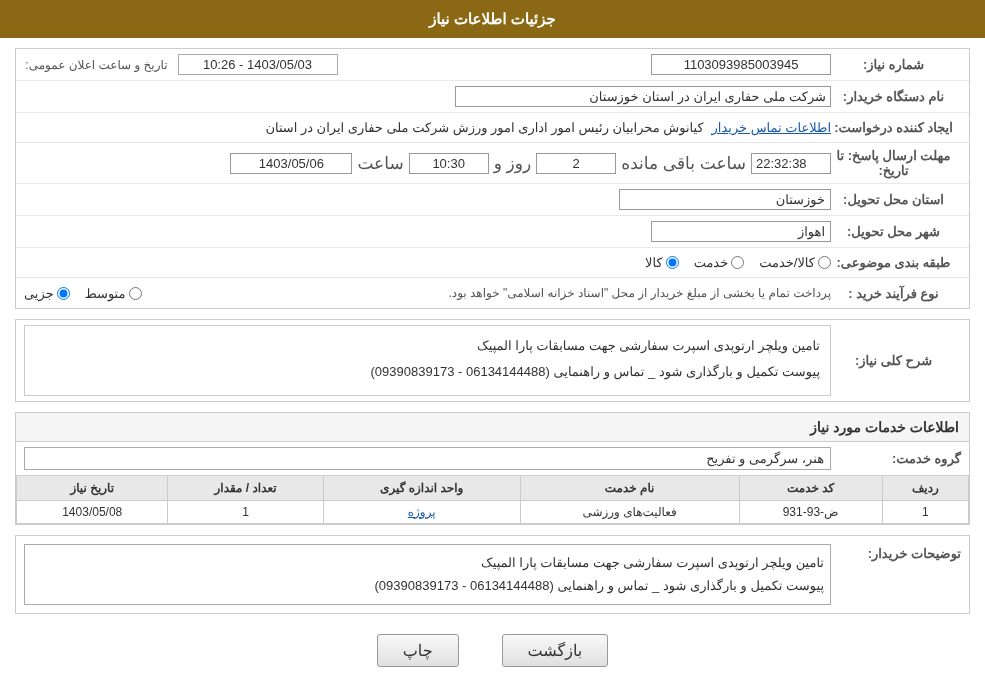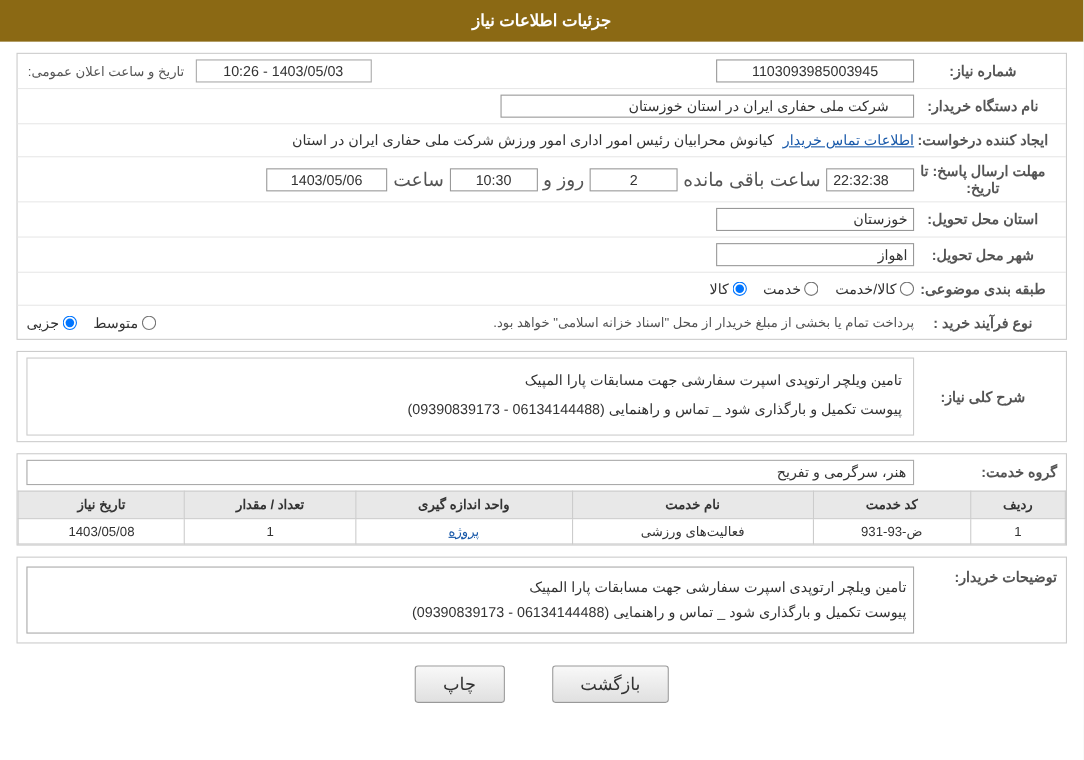--- a/index.html
+++ b/index.html
@@ -54,25 +54,25 @@
     .field-input {
       border: 1px solid #aaa;
       background: #fff;
       padding: 2px 6px;
       text-align: right;
       font-family: Tahoma, Arial, sans-serif;
       font-size: 13px;
     }
     .input-bordered {
       border: 1px solid #999;
-      padding: 2px 22px;
+      padding: 2px 4px;
       background: #fff;
       min-width: 80px;
     }
-    .date-input { width: 110px; }
+    .date-input { width: 122px; }
     .time-input { width: 70px; }
     .num-input { width: 40px; }
     .sec-input { width: 70px; }
 
     .link-blue { color: #1a5aaa; text-decoration: underline; cursor: pointer; }
     
     .datetime-row {
       display: flex;
       align-items: center;
       gap: 5px;
@@ -269,21 +269,21 @@
           <span class="input-bordered num-input" style="text-align:center;">2</span>
           <span class="datetime-label">روز و</span>
           <span class="input-bordered time-input" style="text-align:center;">10:30</span>
           <span class="datetime-label">ساعت</span>
           <span class="input-bordered date-input" style="text-align:center;">1403/05/06</span>
         </div>
       </div>
 
       <div class="row-field">
         <span class="field-label">استان محل تحویل:</span>
-        <span class="input-bordered" style="width:180px; padding:2px 5px; text-align:right;margin-left:48px;">خوزستان</span>
+        <span class="input-bordered" style="width:212px; padding:2px 5px; text-align:right;margin-left:48px;">خوزستان</span>
       </div>
 
       <div class="row-field">
         <span class="field-label">شهر محل تحویل:</span>
         <span class="input-bordered" style="width:180px; padding:2px 5px; text-align:right;">اهواز</span>
       </div>
 
       <div class="row-field">
         <span class="field-label">طبقه بندی موضوعی:</span>
         <div class="radio-group">
@@ -325,20 +325,21 @@
       <div class="row-field">
         <span class="field-label">شرح کلی نیاز:</span>
         <div class="info-text-box" style="flex:1;">
           <p>تامین ویلچر ارتوپدی اسپرت سفارشی جهت مسابقات پارا المپیک</p>
           <p>پیوست تکمیل و بارگذاری شود _ تماس و راهنمایی (06134144488 - 09390839173)</p>
         </div>
       </div>
     </div>
 
     <div class="table-section">
+      <div class="section-title">اطلاعات خدمات مورد نیاز</div>
 
       <div class="group-service-row">
         <span class="group-label">گروه خدمت:</span>
         <span class="group-value">هنر، سرگرمی و تفریح</span>
       </div>
 
       <table>
         <thead>
           <tr>
             <th>ردیف</th>

